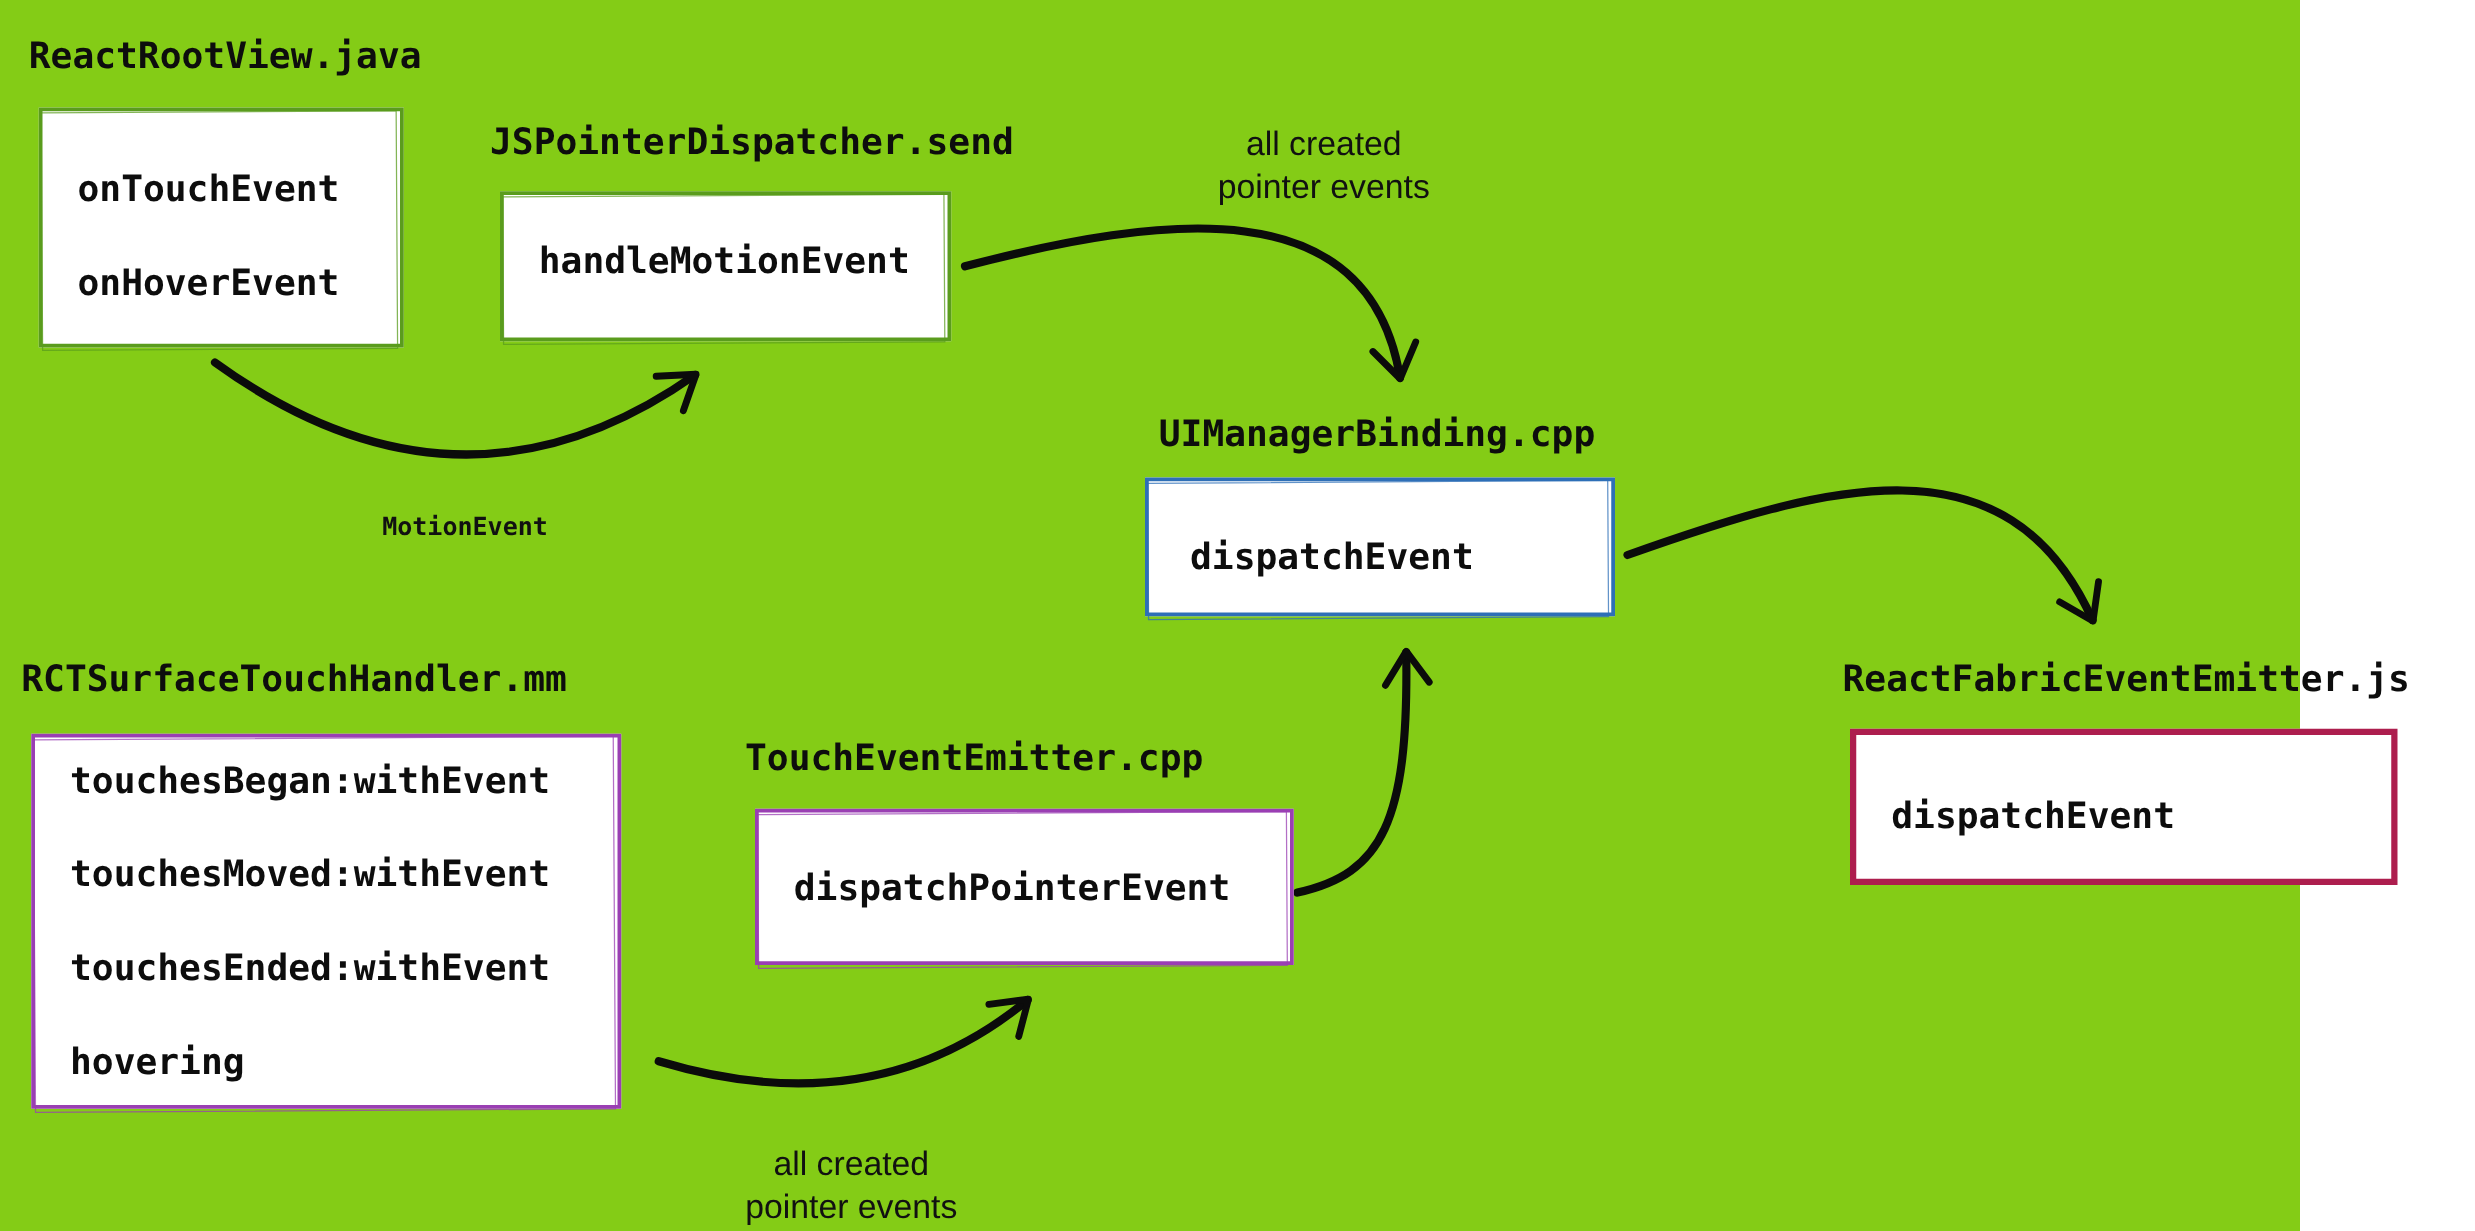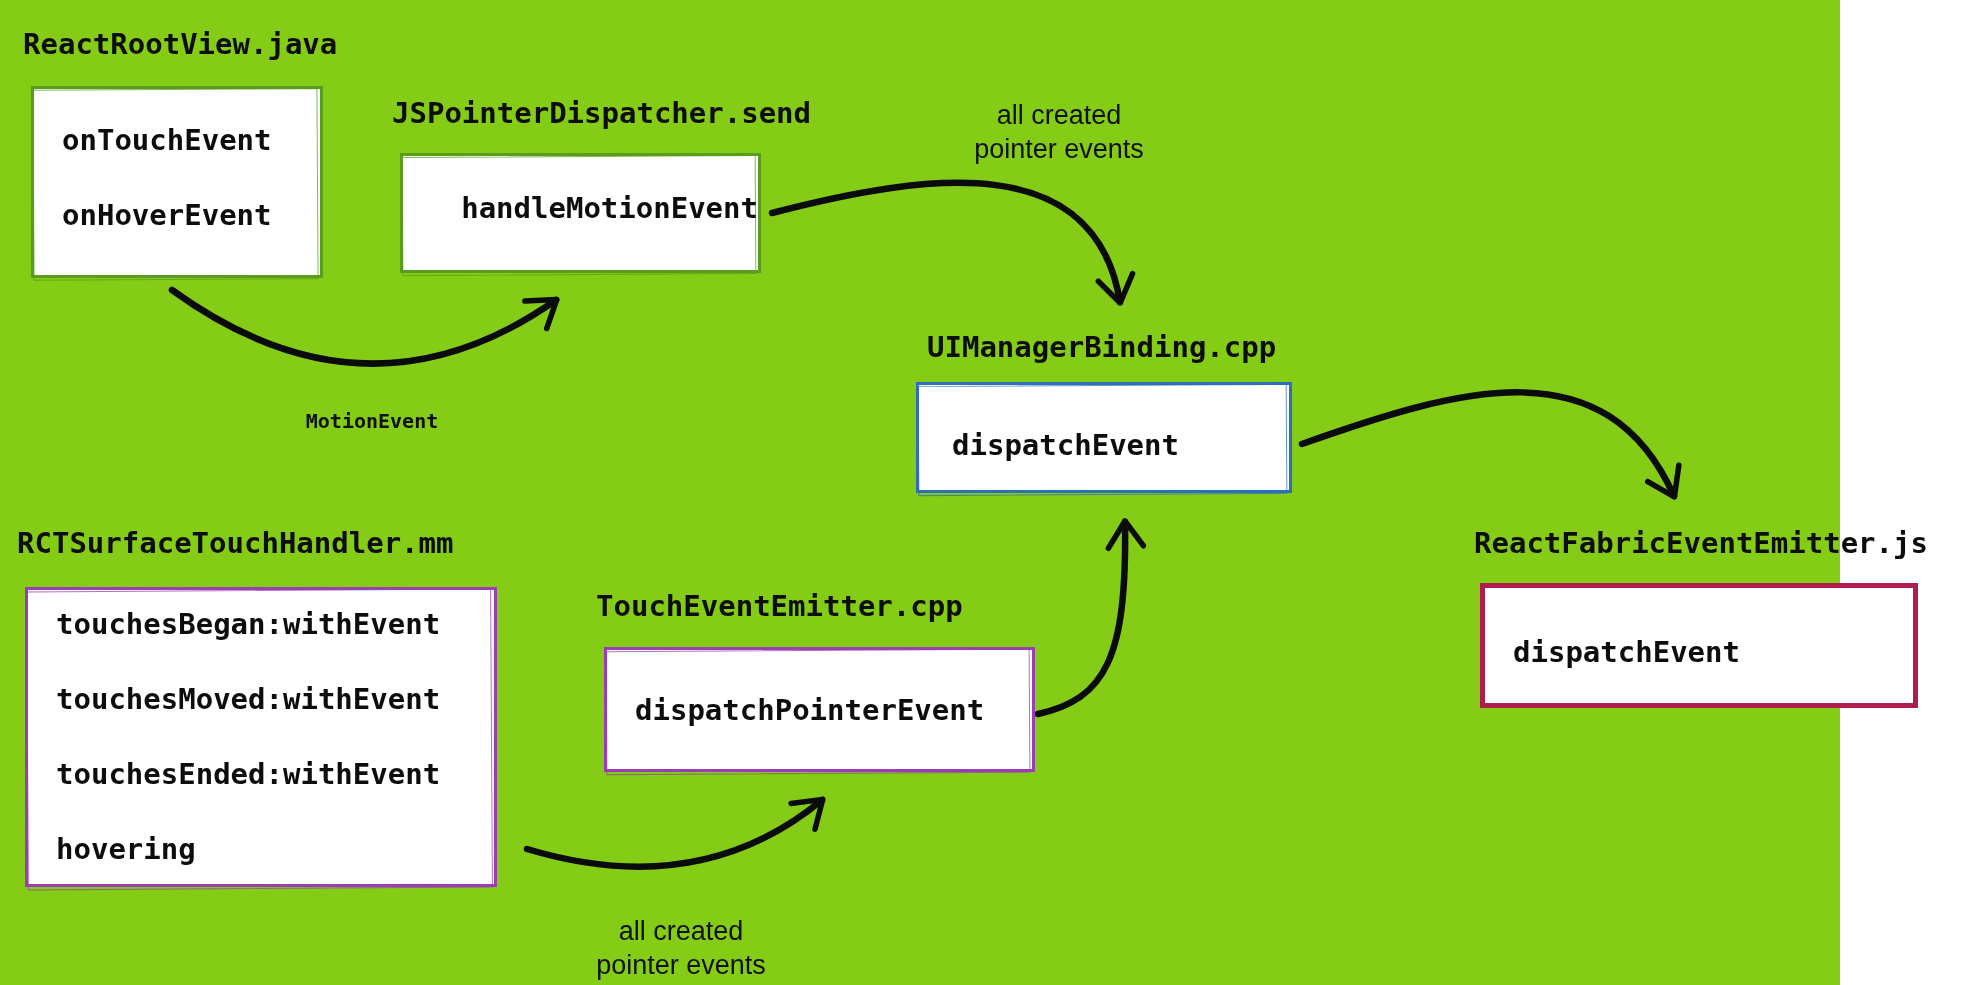--- a/index.html
+++ b/index.html
@@ -69,25 +69,25 @@
     font-weight: 700;
     font-size: 29px;
     line-height: 32px;
     height: 32px;
     white-space: nowrap;
   }
   .method + .method { margin-top: 43px; }
 
   
   #node-react-root-view          { left: 31px;   top: 86px; }
-  #node-react-root-view .box     { left: 0; top: 0; width: 292px; height: 192px; padding-top: 35px; }
+  #node-react-root-view .box     { left: 0; top: 0; width: 292px; height: 192px; padding-top: 46px; }
   #node-react-root-view .node-title { left: -8px;  top: -59px; }
 
   #node-js-pointer-dispatcher        { left: 400px; top: 153px; }
-  #node-js-pointer-dispatcher .box   { left: 0; top: 0; width: 361px; height: 120px; padding-top: 36px; text-align: right; }
+  #node-js-pointer-dispatcher .box   { left: 0; top: 0; width: 361px; height: 120px; padding-top: 36px; }
   #node-js-pointer-dispatcher .node-title { left: -8px; top: -57px; }
 
   #node-ui-manager-binding        { left: 916px; top: 382px; }
   #node-ui-manager-binding .box   { left: 0; top: 0; width: 376px; height: 111px; padding-top: 44px; padding-left: 33px; }
   #node-ui-manager-binding .node-title { left: 11px; top: -52px; }
 
   #node-react-fabric-event-emitter      { left: 1480px; top: 583px; }
   #node-react-fabric-event-emitter .box { left: 0; top: 0; width: 438px; height: 125px; padding-top: 48px; }
   #node-react-fabric-event-emitter .node-title { left: -6px; top: -57px; }
 

